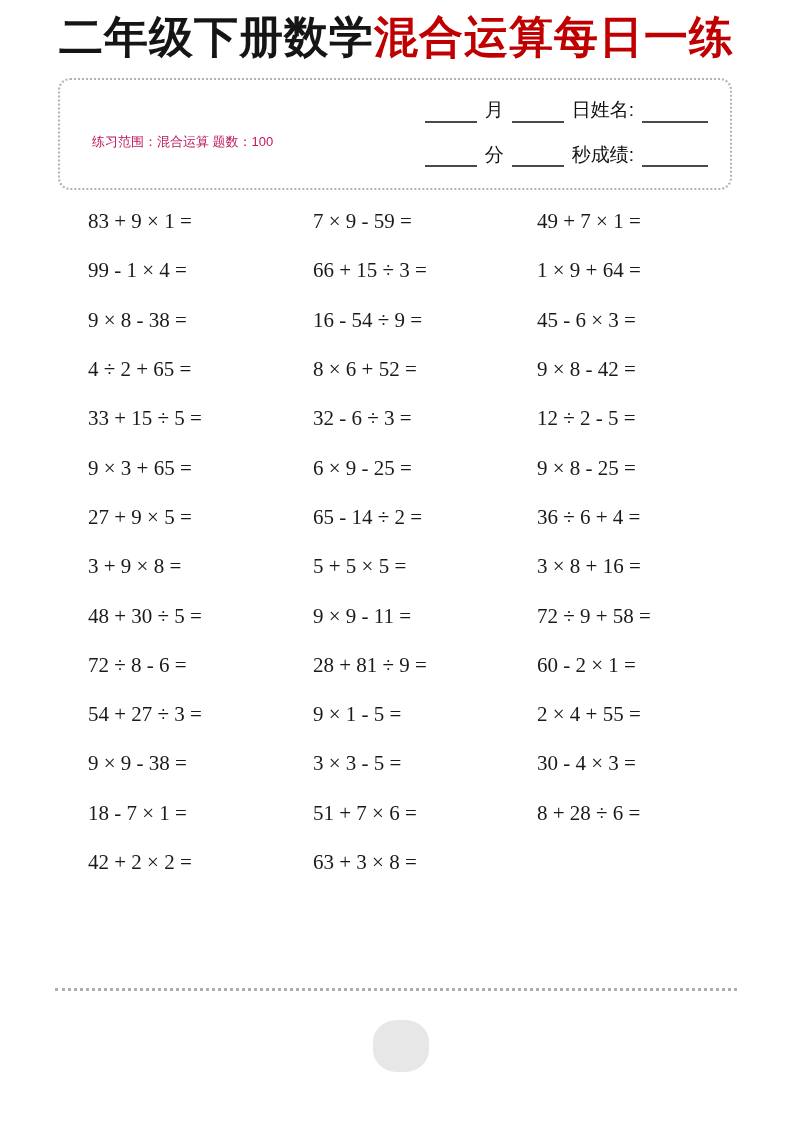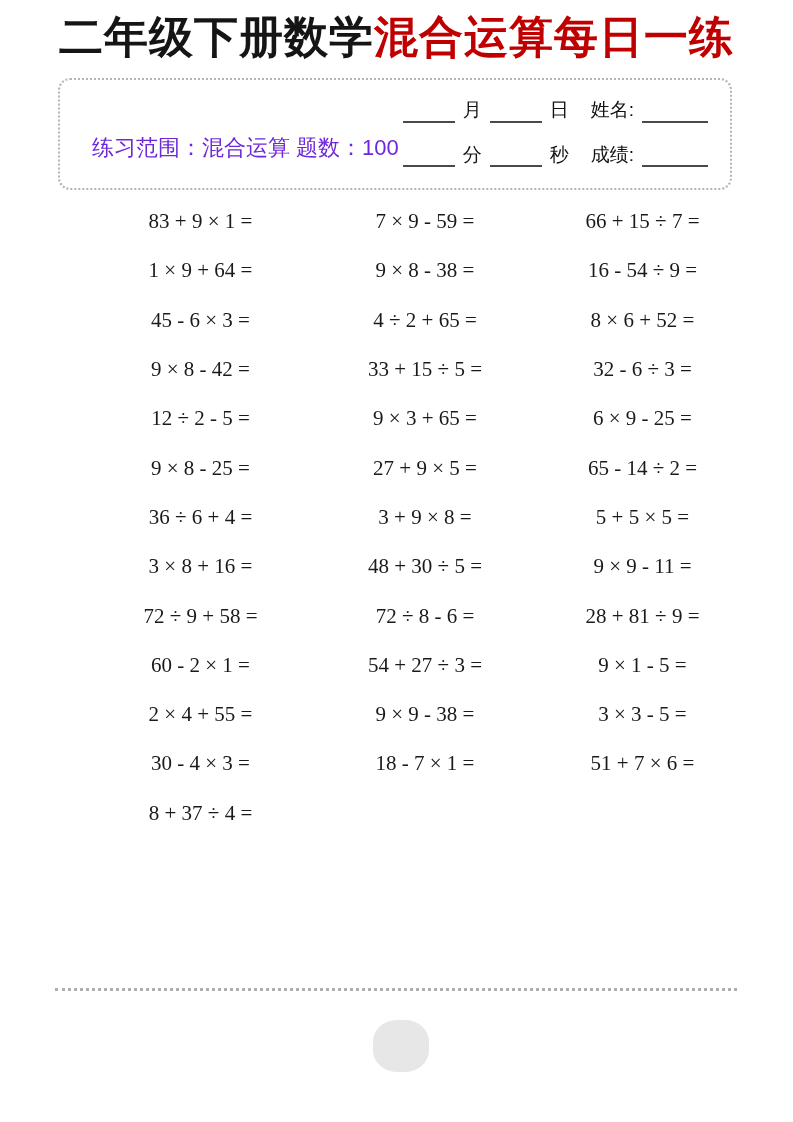--- a/index.html
+++ b/index.html
@@ -33,22 +33,22 @@
     position:absolute;
     left:58px; top:78px;
     width:674px; height:112px;
     box-sizing:border-box;
     border:2px dotted #b3b3b3;
     border-radius:12px;
   }
   .info-left {
     position:absolute;
     left:32px; top:53px;
-    font-size:22px;
-    color:#6d28d9;
+    font-size:13px;
+    color:#be185d;
     white-space:nowrap;
   }
   .info-right {
     position:absolute;
     right:22px; top:18px;
     display:flex;
     flex-direction:column;
     gap:20px;
   }
   .info-line {
@@ -61,35 +61,34 @@
   }
   .blank {
     display:inline-block;
     width:52px;
     height:1.15em;
     border-bottom:2px solid #4a4a4a;
     margin:0 8px;
   }
   .blank.first { margin-left:0; }
   .blank.wide { width:66px; margin-right:0; }
-  .gap-label { margin-left:22px; }
+  .gap-label { }
 
   
   .problems {
     position:absolute;
     left:88px; top:197px;
     width:660px;
     display:grid;
     grid-template-columns:225px 224px 211px;
     grid-auto-rows:49.3px;
     align-items:center;
     font-family:"Liberation Serif", "DejaVu Serif", serif;
     font-size:21px;
     color:#1a1a1a;
-    text-align:center;
   }
   .problem { white-space:nowrap; }
 
   
   .cut-line {
     position:absolute;
     left:55px; top:988px;
     width:682px;
     height:0;
     border-top:3px dotted #aeaeae;
@@ -130,21 +129,23 @@
         <span>秒</span>
         <span class="gap-label">成绩:</span>
         <span class="blank wide"></span>
       </div>
     </div>
   </div>
 
   <div class="problems" id="problems-grid">
       <div class="problem">83 + 9 × 1 =</div>
       <div class="problem">7 × 9 - 59 =</div>
-      <div class="problem">66 + 15 ÷ 7 =</div>
+      <div class="problem">49 + 7 × 1 =</div>
+      <div class="problem">99 - 1 × 4 =</div>
+      <div class="problem">66 + 15 ÷ 3 =</div>
       <div class="problem">1 × 9 + 64 =</div>
       <div class="problem">9 × 8 - 38 =</div>
       <div class="problem">16 - 54 ÷ 9 =</div>
       <div class="problem">45 - 6 × 3 =</div>
       <div class="problem">4 ÷ 2 + 65 =</div>
       <div class="problem">8 × 6 + 52 =</div>
       <div class="problem">9 × 8 - 42 =</div>
       <div class="problem">33 + 15 ÷ 5 =</div>
       <div class="problem">32 - 6 ÷ 3 =</div>
       <div class="problem">12 ÷ 2 - 5 =</div>
@@ -164,20 +165,22 @@
       <div class="problem">28 + 81 ÷ 9 =</div>
       <div class="problem">60 - 2 × 1 =</div>
       <div class="problem">54 + 27 ÷ 3 =</div>
       <div class="problem">9 × 1 - 5 =</div>
       <div class="problem">2 × 4 + 55 =</div>
       <div class="problem">9 × 9 - 38 =</div>
       <div class="problem">3 × 3 - 5 =</div>
       <div class="problem">30 - 4 × 3 =</div>
       <div class="problem">18 - 7 × 1 =</div>
       <div class="problem">51 + 7 × 6 =</div>
-      <div class="problem">8 + 37 ÷ 4 =</div>
+      <div class="problem">8 + 28 ÷ 6 =</div>
+      <div class="problem">42 + 2 × 2 =</div>
+      <div class="problem">63 + 3 × 8 =</div>
     </div>
 
   <div class="cut-line"></div>
 
   <div class="blob"></div>
 
 </div>
 
 </body></html>

